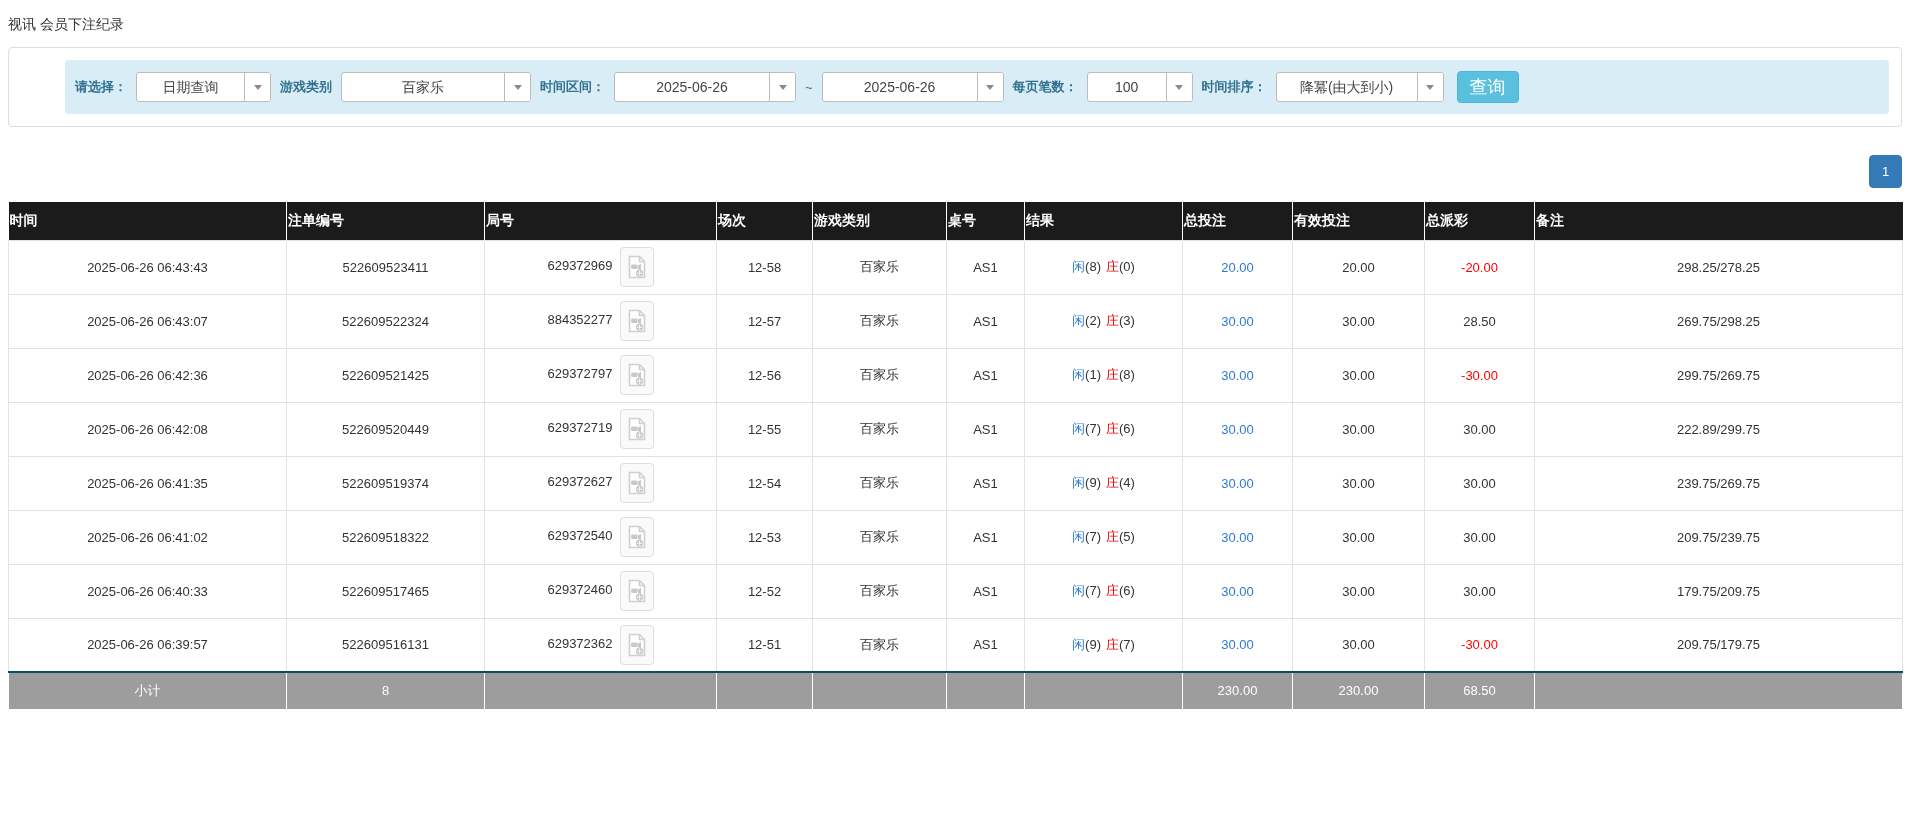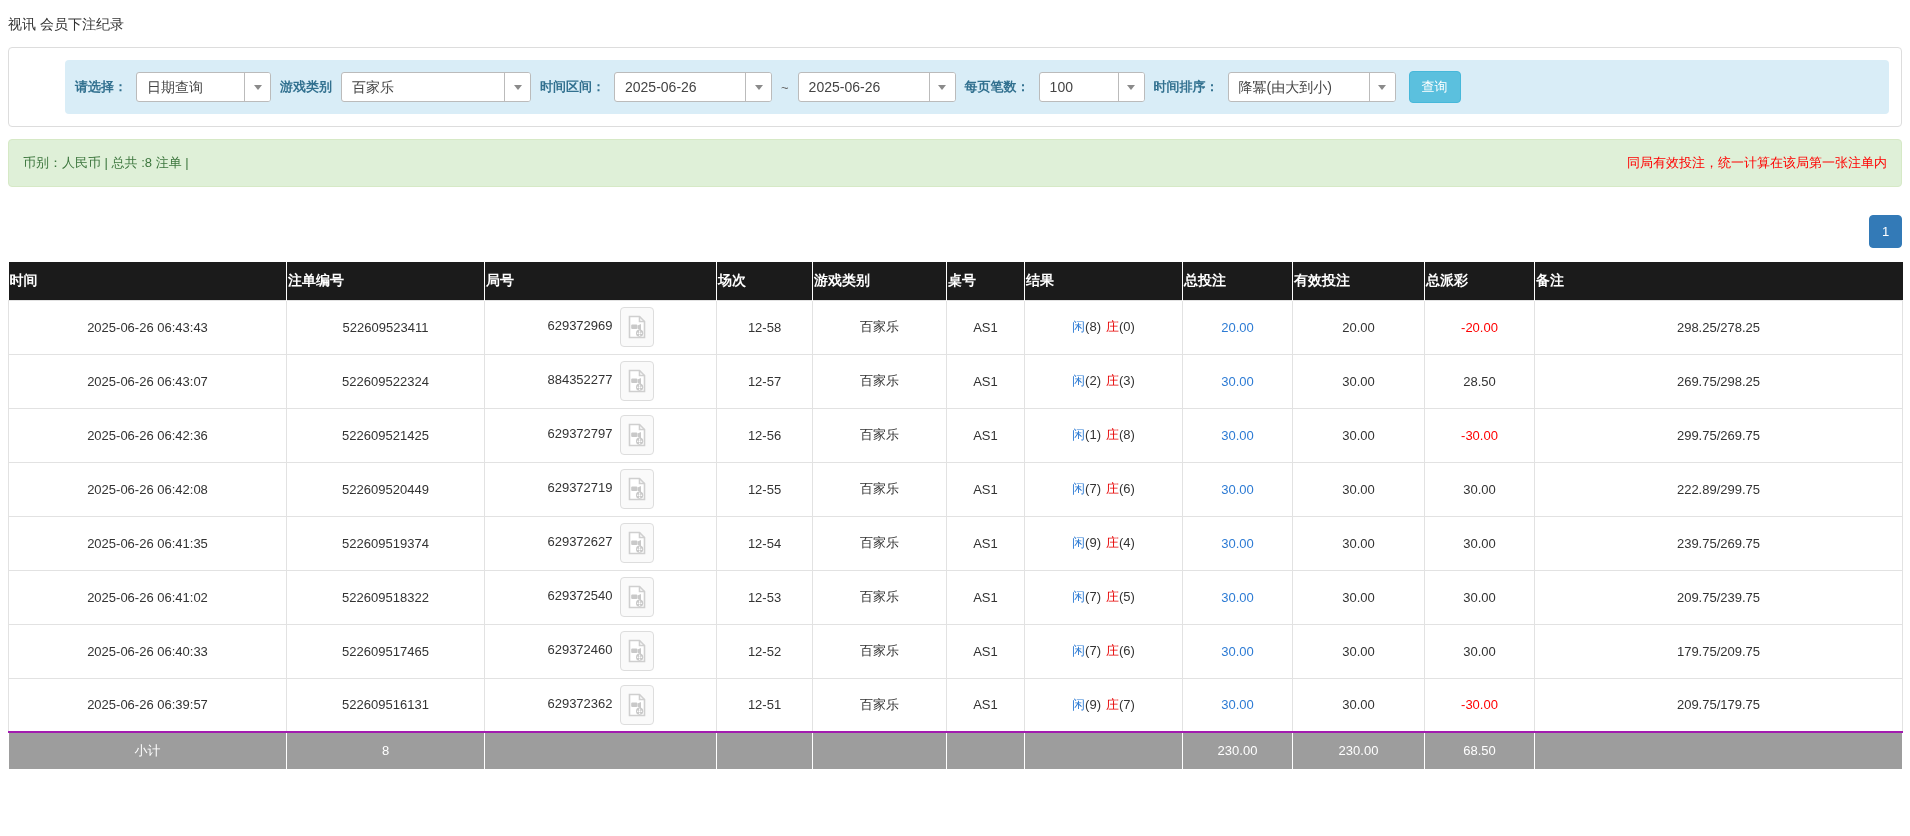--- a/index.html
+++ b/index.html
@@ -11,44 +11,44 @@
   }
   .page { padding:0 8px; }
 
   .title { font-size:14px; font-weight:400; color:#333; margin:16px 0 13px 0; }
 
   
   .filter-panel { border:1px solid #ddd; border-radius:4px; background:#fff; padding:12px; }
   .filter-strip { background:#d9edf7; border-radius:4px; padding:11px 10px; display:flex; align-items:center; gap:9px;margin-left:44px; }
   .flabel { color:#31708f; font-weight:bold; font-size:13px; white-space:nowrap; }
   .combo { display:flex; height:30px; background:#fff; border:1px solid #bbb; border-radius:3px; overflow:hidden; cursor:pointer; }
-  .combo .val { padding:0 10px; line-height:28px; font-size:14px; color:#444; flex:1; white-space:nowrap; overflow:hidden; }
+  .combo .val { padding:0 10px; line-height:28px; font-size:14px; color:#444; flex:1; white-space:nowrap; overflow:hidden;text-align:center; }
   .combo .arrow { width:26px; border-left:1px solid #bbb; display:flex; align-items:center; justify-content:center; background:#fff; }
   .tri { width:0; height:0; border-left:4px solid transparent; border-right:4px solid transparent; border-top:5px solid #8a8a8a; }
-  .w135{width:135px} .w190{width:190px} .w158{width:158px} .w106{width:106px} .w168{width:168px}
+  .w135{width:135px} .w190{width:190px} .w158{width:182px} .w106{width:106px} .w168{width:168px}
   .tilde { color:#666; font-size:13px; }
-  .search-btn { background:#5bc0de; border:1px solid #46b8da; color:#fff; font-size:13px; height:32px; padding:0 12px; border-radius:4px; margin-left:4px; cursor:pointer; font-family:inherit; }
+  .search-btn { background:#5bc0de; border:1px solid #46b8da; color:#fff; font-size:18px; height:32px; padding:0 12px; border-radius:4px; margin-left:4px; cursor:pointer; font-family:inherit; }
 
   
   .summary { margin-top:12px; background:#dff0d8; border:1px solid #d6e9c6; border-radius:4px; padding:14px 14px; display:flex; justify-content:space-between; align-items:center; font-size:13px; }
   .summary .left  { color:#3c763d; }
   .summary .right { color:#ff0000; }
 
   
   .pagi-row { display:flex; justify-content:flex-end; margin-top:28px; }
   .page-btn { background:#337ab7; border:1px solid #337ab7; color:#fff; width:33px; height:33px; border-radius:4px; font-size:13px; display:flex; align-items:center; justify-content:center; cursor:pointer; font-family:inherit; }
 
   
   .table-wrap { margin-top:14px; }
   table { border-collapse:collapse; table-layout:fixed; width:1894px; font-size:13px; }
   thead th { background:#1b1b1b; color:#fff; height:38px; font-weight:bold; font-size:14px; border-left:1px solid #fff; text-align:left; }
   thead th:first-child { border-left:none; }
   tbody td { height:54px; text-align:center; border:1px solid #e2e2e2; background:#fff; color:#333; }
   tfoot td { background:#9d9d9d; color:#fff; height:37px; text-align:center; border:1px solid #fff; font-size:13px; }
-  tfoot tr:first-child td { border-top:2px solid #a21caf; }
+  tfoot tr:first-child td { border-top:2px solid #0c4a6e; }
 
   .bet-link { color:#2d7bd4; text-decoration:none; cursor:pointer; }
   .player { color:#2d7bd4; }
   .banker { color:#e60000; }
   .score  { color:#333; }
   .result-gap { display:inline-block; width:5px; }
   .payout.neg { color:#ff0000; }
 
   .video-btn { margin-left:7px; vertical-align:middle; background:#fafafa; border:1px solid #ddd; border-radius:4px; width:34px; height:40px; display:inline-flex; align-items:center; justify-content:center; cursor:pointer; }
 </style>
@@ -105,24 +105,20 @@
         <span class="val">降冪(由大到小)</span>
         <span class="arrow">
             <span class="tri"></span>
           </span>
       </div>
 
       <button class="search-btn">查询</button>
     </div>
   </div>
 
-  <div class="summary">
-    <span class="left">币别：人民币 | 总共 :8 注单 |</span>
-    <span class="right">同局有效投注，统一计算在该局第一张注单内</span>
-  </div>
 
   <div class="pagi-row">
     <button class="page-btn">1</button>
   </div>
 
   <div class="table-wrap">
     <table>
       <colgroup>
         <col style="width:278px">
           <col style="width:198px">

